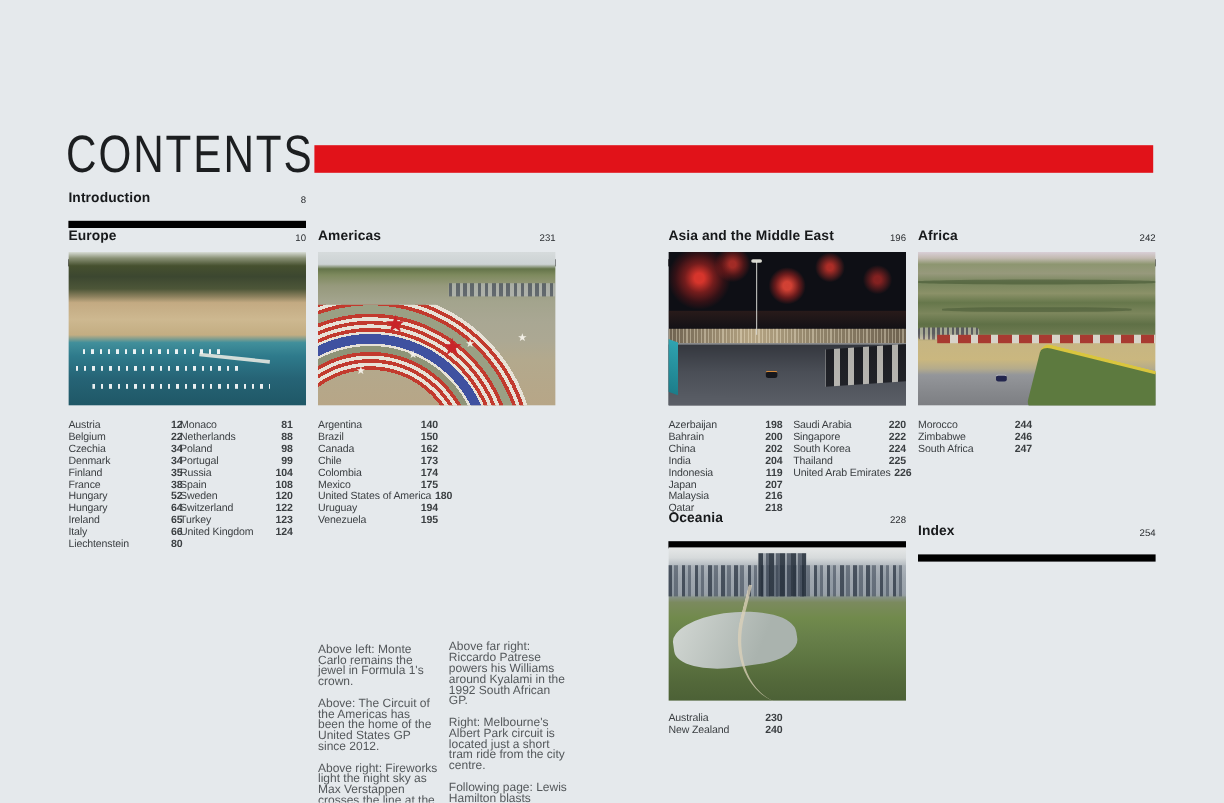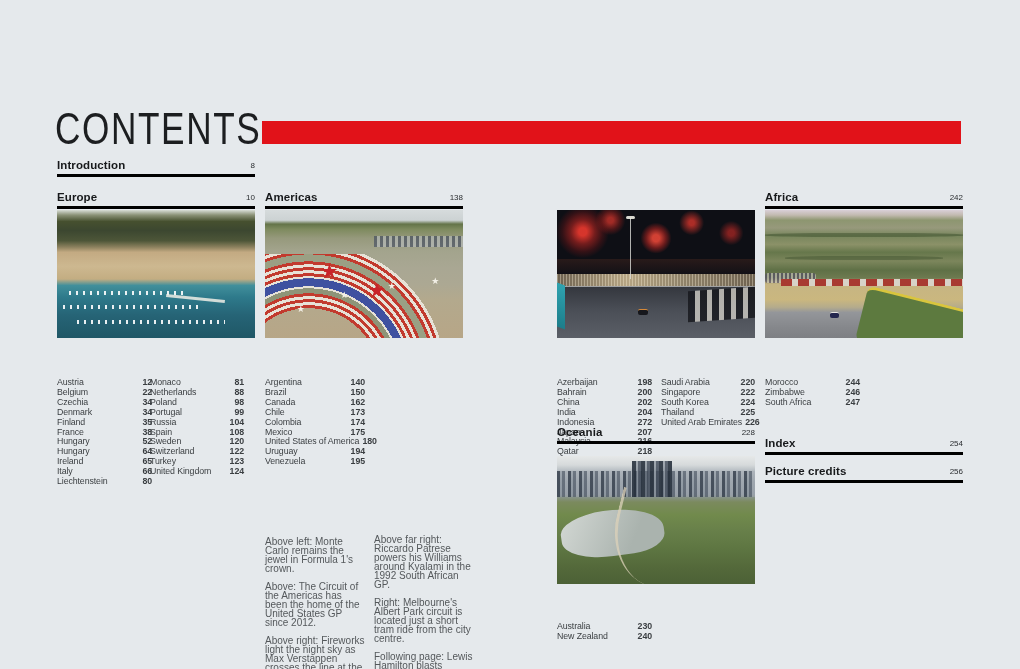--- a/index.html
+++ b/index.html
@@ -2,26 +2,26 @@
 <html><head>
 <meta charset="utf-8">
 <style>
   html,body{margin:0;padding:0;background:#e5e9ec;}
   .page{position:relative;width:1020px;height:669px;background:#e5e9ec;overflow:hidden;
         font-family:"Liberation Sans",sans-serif;color:#1b1d1f;}
   .contents-title{position:absolute;left:55px;top:107px;font-size:44px;font-weight:200;
         letter-spacing:2px;color:#1c1e20;transform:scaleX(.8);transform-origin:left top;line-height:1;}
   .red-bar{position:absolute;left:262px;top:121px;width:699px;height:23px;background:#e11219;}
 
-  .rule-row{position:absolute;display:flex;justify-content:space-between;align-items:center;
-        border-bottom:3px solid #000000;padding-bottom:3px;}
+  .rule-row{position:absolute;display:flex;justify-content:space-between;align-items:flex-end;
+        border-bottom:6px solid #000000;padding-bottom:13px;}
   .rule-row .lbl{font-weight:700;font-size:11.5px;color:#17191b;letter-spacing:.1px;}
   .rule-row .pg{font-size:8px;color:#2a2d30;}
 
-  .country-col{position:absolute;font-size:8.8px;color:#3a3e41;letter-spacing:-.1px;margin-top:28px;}
+  .country-col{position:absolute;font-size:8.8px;color:#3a3e41;letter-spacing:-.1px;}
   .crow{display:flex;justify-content:space-between;line-height:9.9px;}
   .cname{white-space:nowrap;margin-right:3px;}
   .cpage{white-space:nowrap;font-weight:bold;}
 
   .captions{position:absolute;font-size:10px;line-height:9px;color:#54585b;}
   .captions p{margin:0 0 9px 0;}
 
   .photo{position:absolute;width:198px;height:128px;overflow:hidden;}
   .layer{position:absolute;}
   .full{inset:0;}
@@ -202,21 +202,21 @@
       </div>
 
       <div class="crow">
         <span class="cname">United Kingdom</span>
         <span class="cpage">124</span>
       </div>
     </div>
 
   <div class="rule-row" style="left:265px;top:191px;width:198px">
     <span class="lbl">Americas</span>
-    <span class="pg">138</span>
+    <span class="pg">231</span>
   </div>
   <div class="photo" style="left:265px;top:210px">
     <div class="layer full ph-cota-base"></div>
     <div class="layer ph-cota-stands"></div>
     <div class="layer ph-cota-arcs"></div>
     <span class="cota-star" style="left:28%;top:40%">★</span>
     <span class="cota-star" style="left:52%;top:55%">★</span>
     <span class="cota-star-w" style="left:16%;top:74%">★</span>
     <span class="cota-star-w" style="left:38%;top:63%">★</span>
     <span class="cota-star-w" style="left:62%;top:56%">★</span>
@@ -263,20 +263,24 @@
         <span class="cname">Uruguay</span>
         <span class="cpage">194</span>
       </div>
 
       <div class="crow">
         <span class="cname">Venezuela</span>
         <span class="cpage">195</span>
       </div>
     </div>
 
+  <div class="rule-row" style="left:557px;top:191px;width:198px">
+    <span class="lbl">Asia and the Middle East</span>
+    <span class="pg">196</span>
+  </div>
   <div class="photo" style="left:557px;top:210px">
     <div class="layer full ph-abud-base"></div>
     <div class="layer full ph-abud-fireworks"></div>
     <div class="layer ph-abud-glow"></div>
     <div class="layer ph-abud-stand"></div>
     <div class="layer ph-abud-track"></div>
     <div class="layer ph-abud-boards"></div>
     <div class="layer ph-abud-teal"></div>
     <div class="layer ph-abud-pole"></div>
     <div class="layer ph-abud-lamp"></div>
@@ -299,21 +303,21 @@
         <span class="cpage">202</span>
       </div>
 
       <div class="crow">
         <span class="cname">India</span>
         <span class="cpage">204</span>
       </div>
 
       <div class="crow">
         <span class="cname">Indonesia</span>
-        <span class="cpage">272</span>
+        <span class="cpage">119</span>
       </div>
 
       <div class="crow">
         <span class="cname">Japan</span>
         <span class="cpage">207</span>
       </div>
 
       <div class="crow">
         <span class="cname">Malaysia</span>
         <span class="cpage">216</span>
@@ -404,24 +408,20 @@
       <div class="crow">
         <span class="cname">New Zealand</span>
         <span class="cpage">240</span>
       </div>
     </div>
 
   <div class="rule-row" style="left:765px;top:437px;width:198px">
     <span class="lbl">Index</span>
     <span class="pg">254</span>
   </div>
-  <div class="rule-row" style="left:765px;top:465px;width:198px">
-    <span class="lbl">Picture credits</span>
-    <span class="pg">256</span>
-  </div>
 
   <div class="captions" style="left:265px;top:537px;width:100px">
     <p>Above left: Monte Carlo remains the jewel in Formula 1's crown.</p>
     <p>Above: The Circuit of the Americas has been the home of the United States GP since 2012.</p>
     <p>Above right: Fireworks light the night sky as Max Verstappen crosses the line at the 2023 Abu Dhabi GP.</p>
   </div>
   <div class="captions" style="left:374px;top:535px;width:102px">
     <p>Above far right: Riccardo Patrese powers his Williams around Kyalami in the 1992 South African GP.</p>
     <p>Right: Melbourne's Albert Park circuit is located just a short tram ride from the city centre.</p>
     <p>Following page: Lewis Hamilton blasts through Las Vegas on F1's return.</p>

